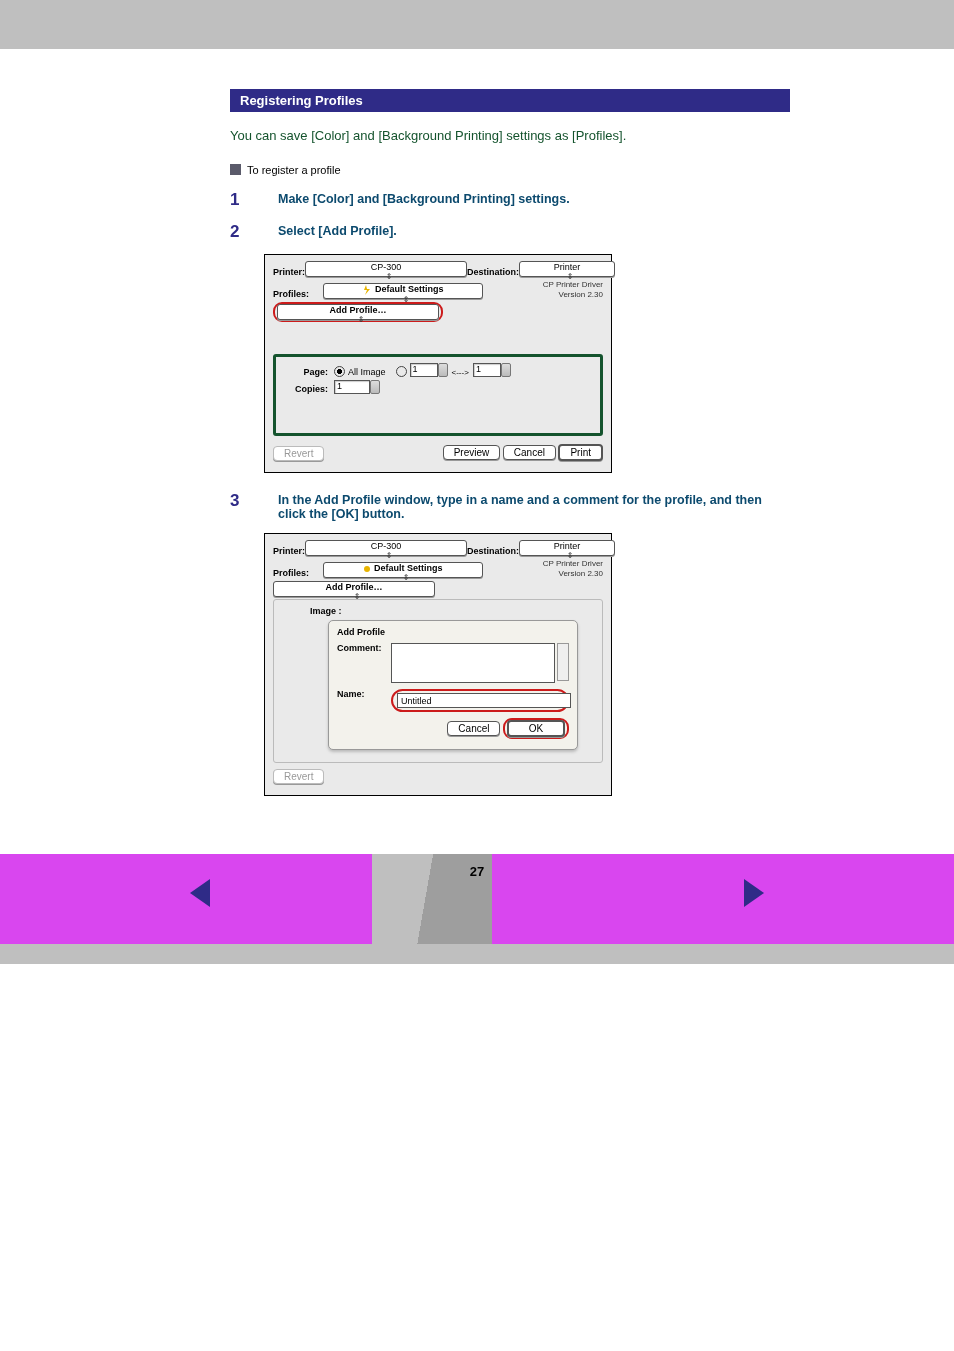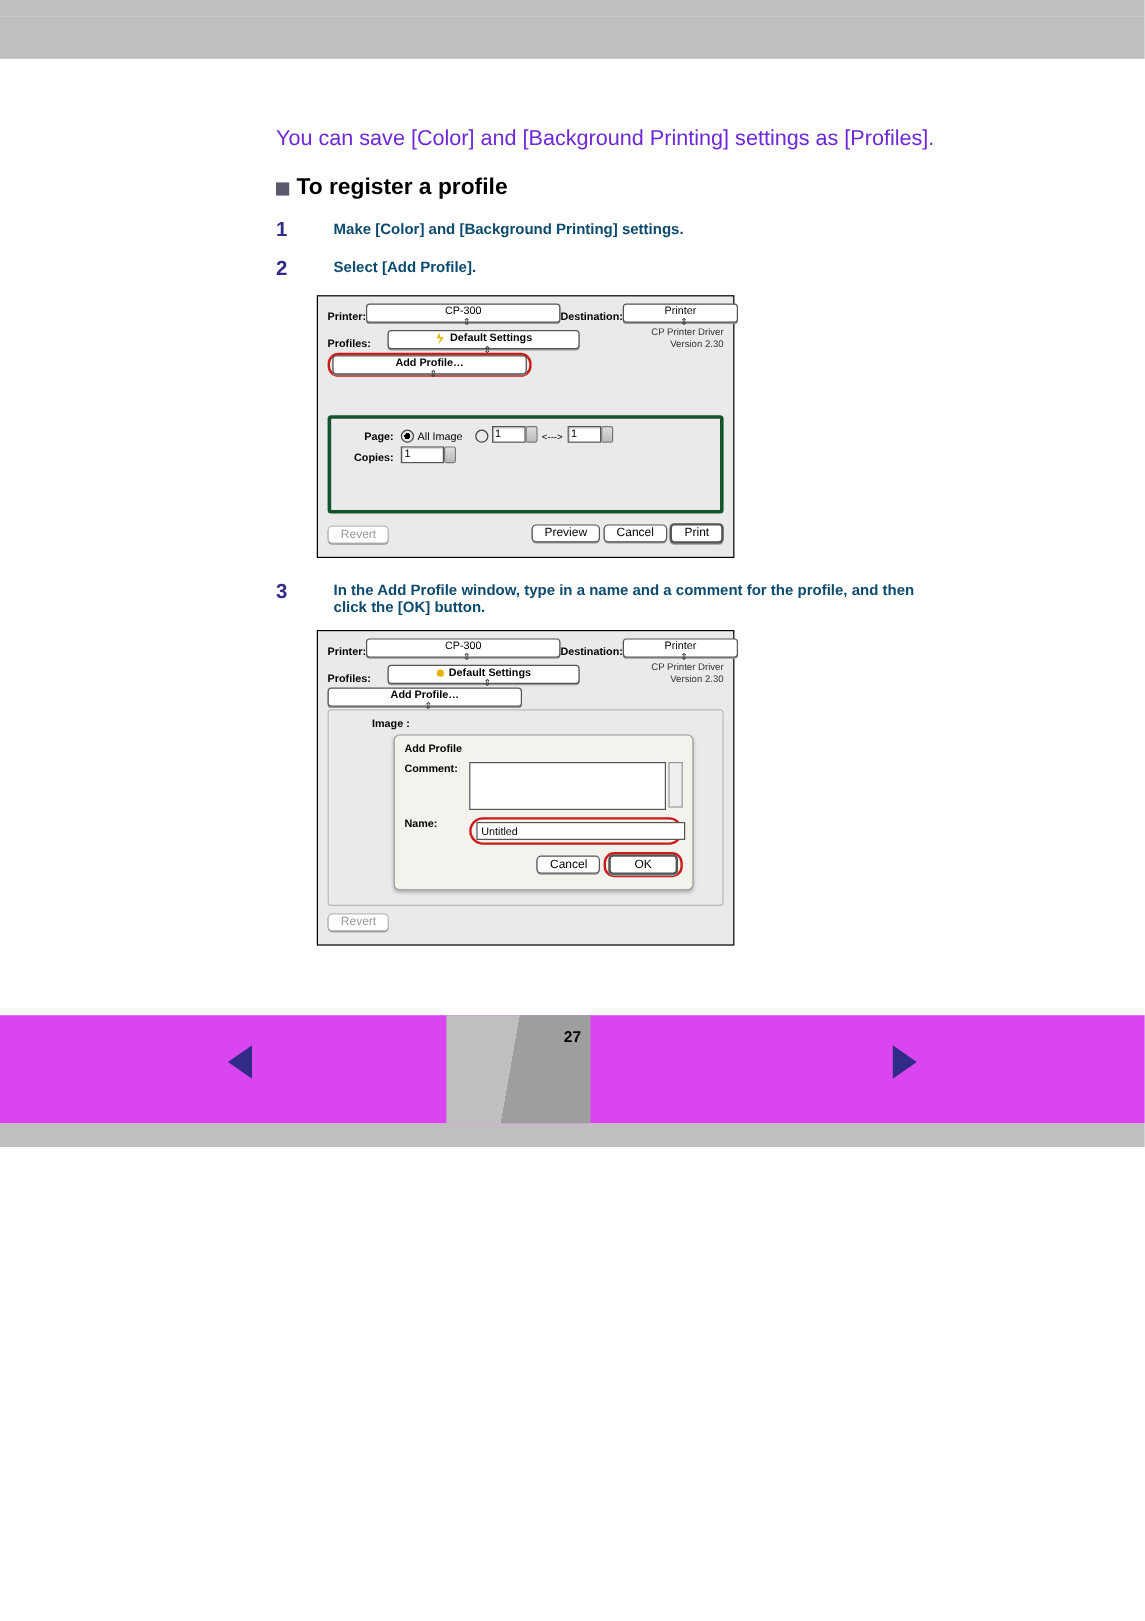--- a/index.html
+++ b/index.html
@@ -10,22 +10,22 @@
   .upper-band{height:35px;}
   .content-wrap{padding:0 0 0 0;}
 
   
   .col{width:560px;margin-left:230px;padding-top:40px;padding-bottom:40px;}
 
   .section-header{
     background:#2f2b87; color:#fff; font-weight:bold;
     font-size:13px; padding:4px 10px;
   }
-  .intro{font-size:18px; margin:16px 0 20px 0; color:#6d28d9;}
-  .sub-head{font-size:19px; font-weight:bold; margin:6px 0 14px 0;}
+  .intro{font-size:13px; margin:16px 0 20px 0; color:#14532d;}
+  .sub-head{font-size:11px; font-weight:normal; margin:6px 0 14px 0;}
   .sub-head .blk{color:#000;}
   .sub-head .sq{display:inline-block;width:11px;height:11px;background:#5a5a6a;margin-right:6px;position:relative;top:1px;}
 
   .steps{list-style:none;padding:0;margin:0;}
   .step{display:flex;margin-bottom:12px;}
   .step .num{color:#2f2b87;font-weight:bold;font-size:17px;width:34px;flex:0 0 34px;}
   .step .txt{font-weight:bold;font-size:12.5px;padding-top:2px;color:#0c4a6e;margin-left:14px;}
 
   
   .dlg{
@@ -92,20 +92,21 @@
 </style>
 </head>
 <body>
 
 <div class="grey-band top-band"></div>
 <div class="grey-band upper-band"></div>
 
 <div class="content-wrap">
   <div class="col">
 
+    <div class="section-header">Registering Profiles</div>
 
     <p class="intro">You can save [Color] and [Background Printing] settings as [Profiles].</p>
 
     <div class="sub-head">
       <span class="sq"></span><span class="blk">To register a profile</span>
     </div>
 
     <ol class="steps">
 
       <li class="step">

